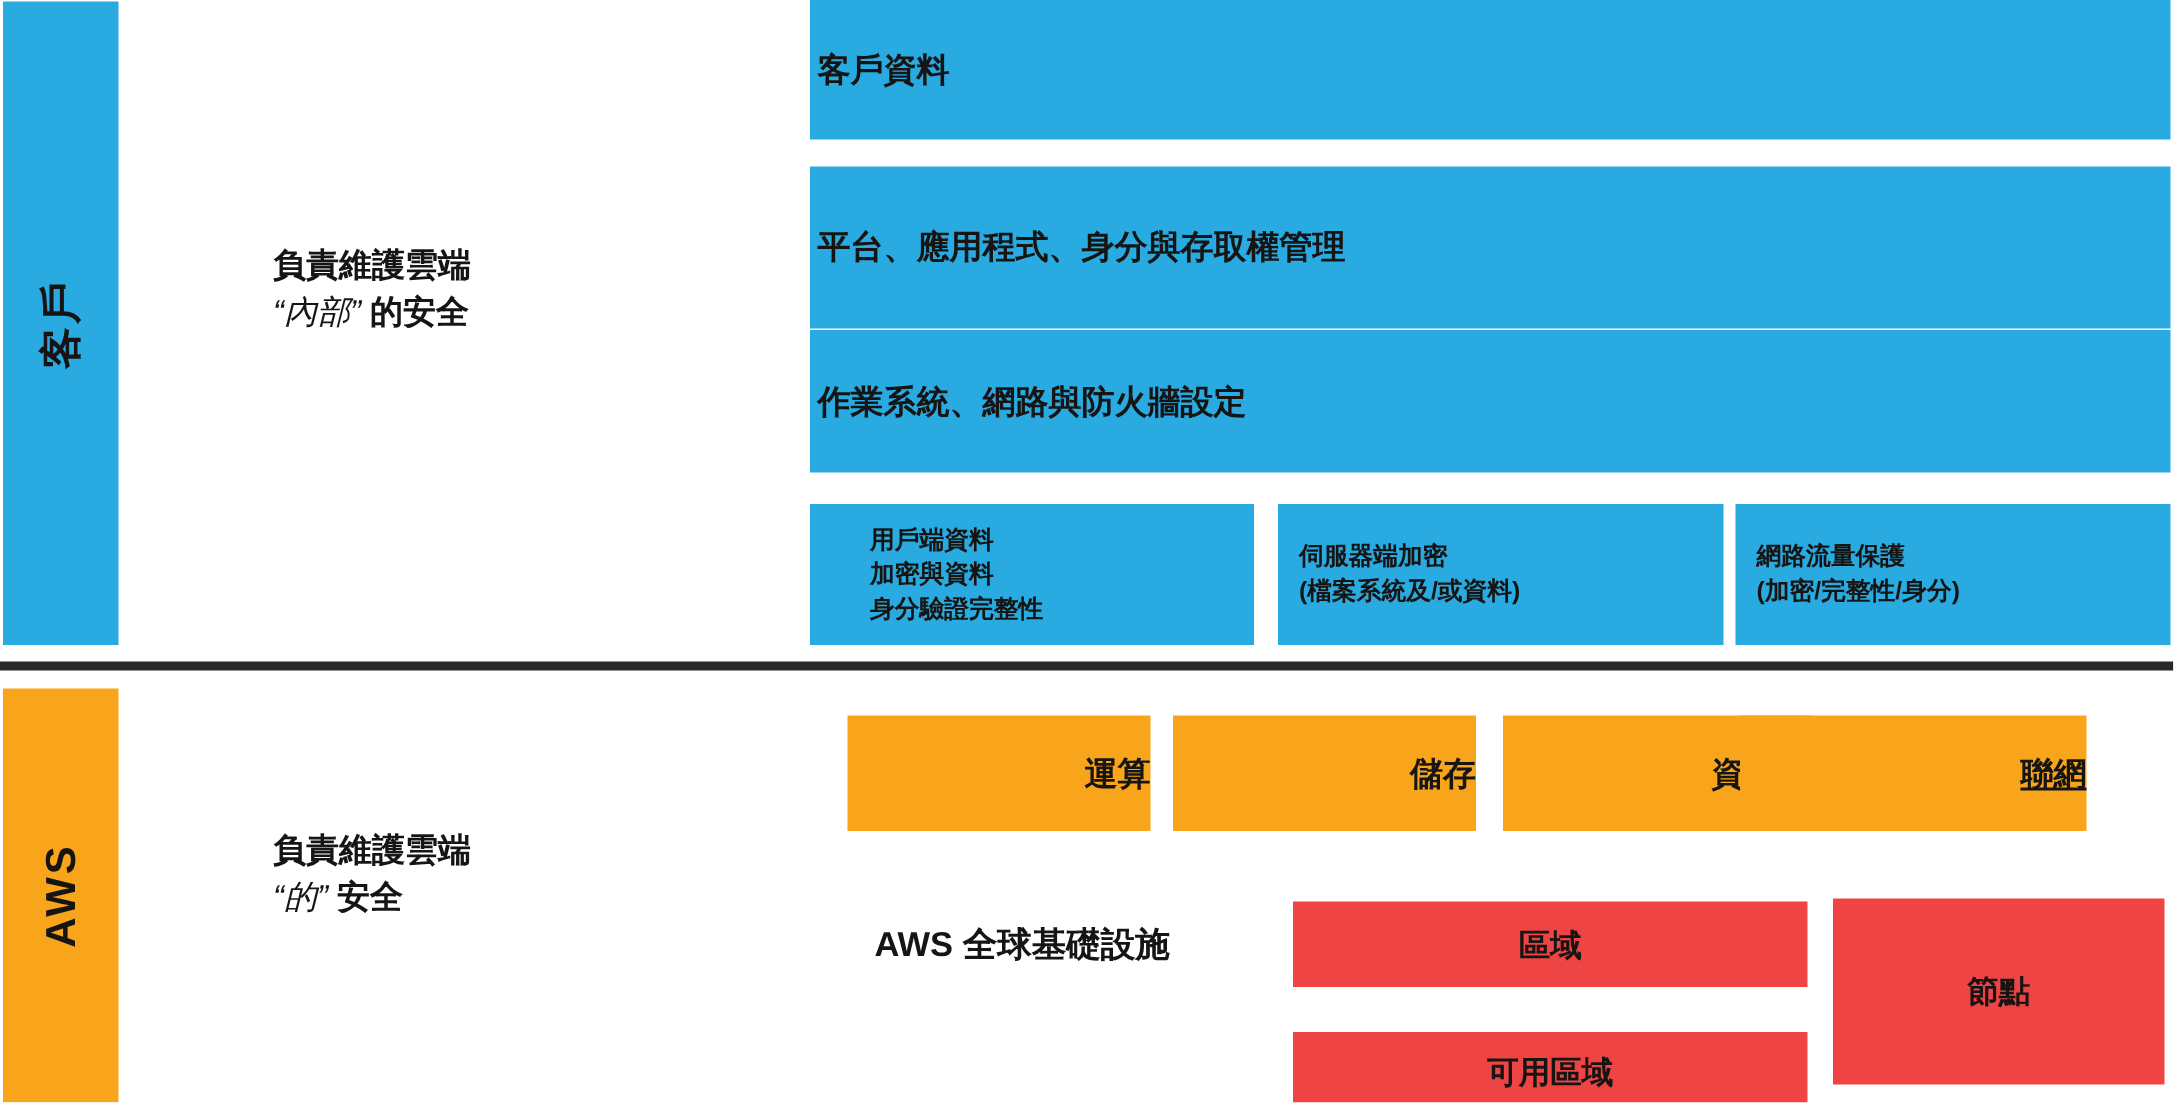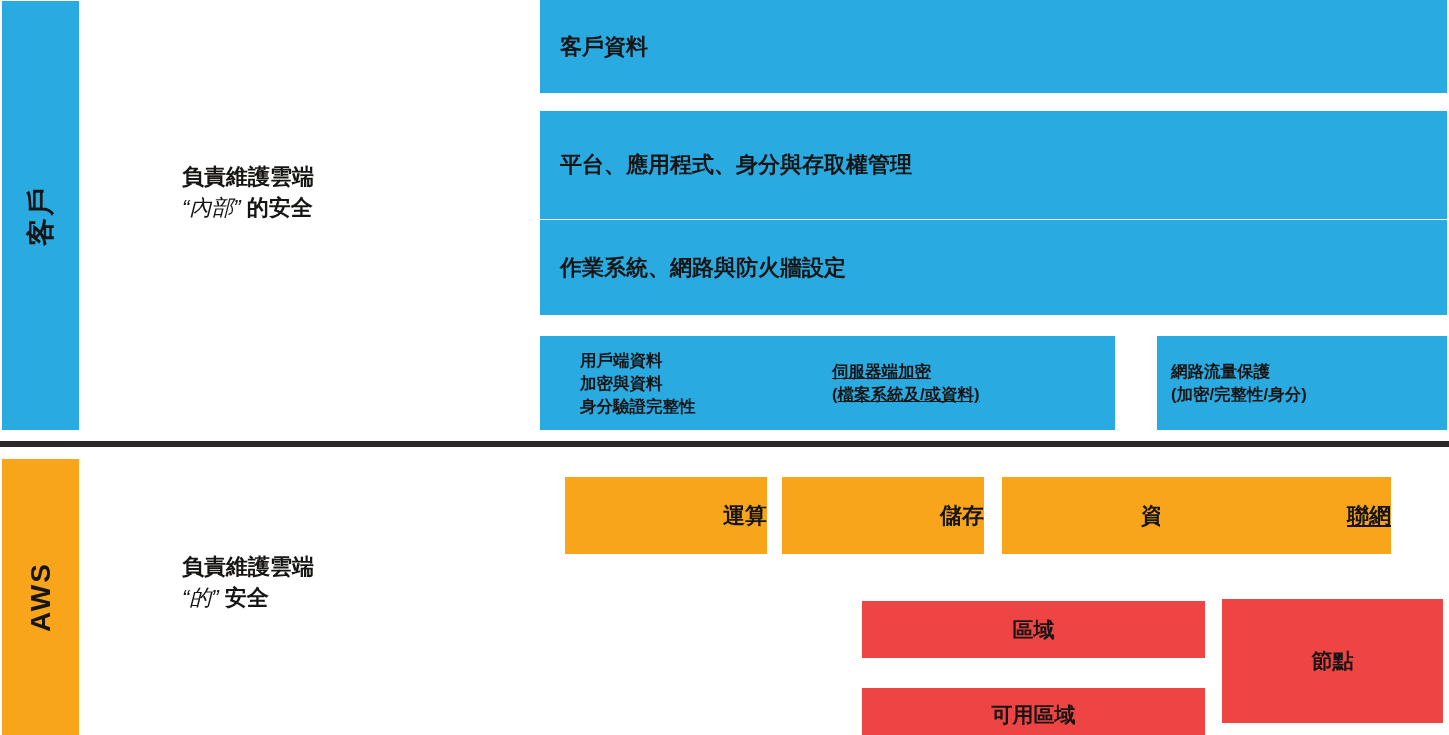--- a/index.html
+++ b/index.html
@@ -29,36 +29,36 @@
     font-size:22px;font-weight:bold;line-height:31px;color:#161514;
   }
   .resp.customer{top:161px;}
   .resp.aws{top:551px;}
   .quoted{font-style:italic;font-weight:500;margin-right:6px;}
   
   .layer-box{
     position:absolute;left:540px;width:907px;
     background:#29ABE2;
     display:flex;align-items:center;
-    padding-left:20px;box-sizing:border-box;
+    padding-left:5px;box-sizing:border-box;
     font-size:22px;font-weight:bold;color:#161514;
   }
   .layer-box.l1{top:0;height:93px;}
   .layer-box.l2{top:111px;height:108px;}
   .layer-box.l3{top:220px;height:95px;}
   
   .detail-box{
     position:absolute;top:336px;height:94px;
     background:#29ABE2;
     display:flex;flex-direction:column;justify-content:center;
     padding-left:14px;box-sizing:border-box;
     font-size:16.5px;font-weight:bold;line-height:23px;color:#161514;
   }
   .detail-box.d1{left:540px;width:296px;padding-left:40px;}
-  .detail-box.d2{left:818px;width:297px;text-decoration:underline;}
+  .detail-box.d2{left:852px;width:297px;}
   .detail-box.d3{left:1157px;width:290px;}
   
   .divider{position:absolute;left:0;top:441px;width:1449px;height:6px;background:#2b2829;}
   
   .service-box{
     position:absolute;top:477px;height:77px;
     background:#F9A51B;
     display:flex;align-items:center;justify-content:flex-end;
     font-size:22px;font-weight:bold;color:#161514;
   }
@@ -140,20 +140,23 @@
   <div class="service-box s3">
     <span>資料庫</span>
   </div>
   <div class="service-box s2">
     <span>儲存</span>
   </div>
   <div class="service-box s4">
     <span>聯網</span>
   </div>
 
+  <div class="infra-label">
+    <span>AWS 全球基礎設施</span>
+  </div>
 
   <div class="infra-box region">
     <span>區域</span>
   </div>
   <div class="infra-box az">
     <span>可用區域</span>
   </div>
   <div class="infra-box edge">
     <span>節點</span>
   </div>

